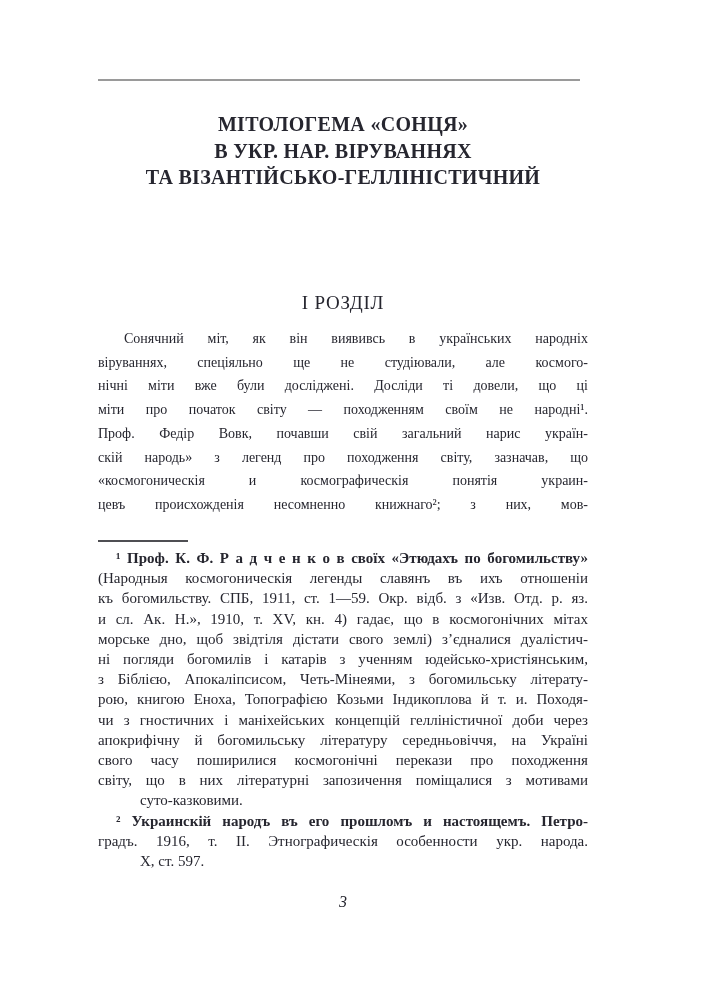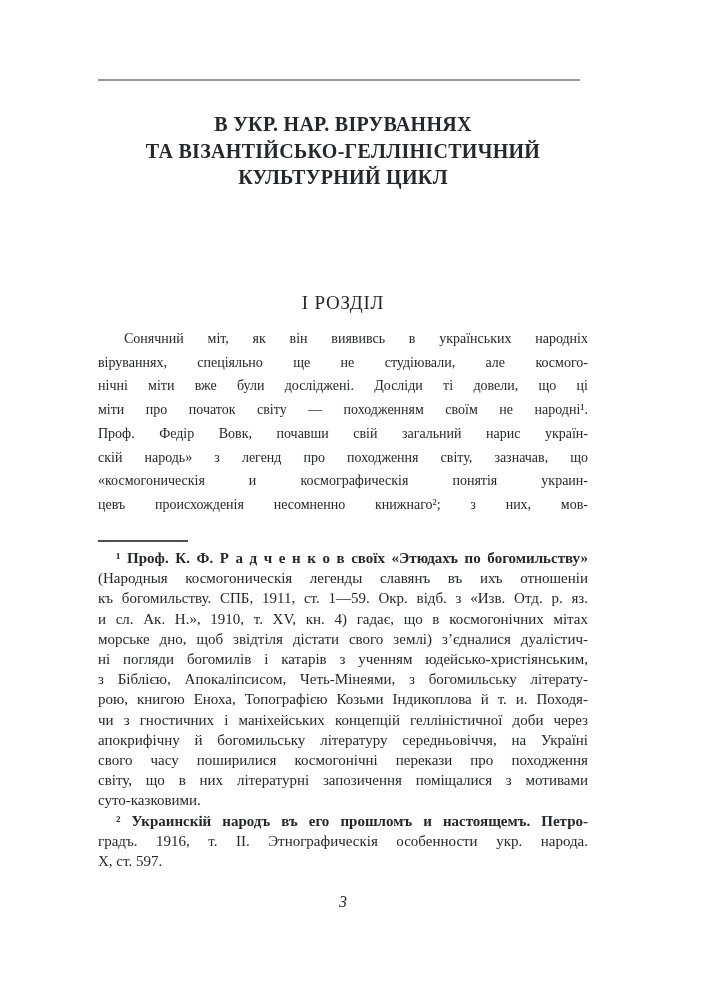--- a/index.html
+++ b/index.html
@@ -53,21 +53,21 @@
     width: 490px;
     font-size: 14px;
     line-height: 23.7px;
   }
   .jline {
     text-align: justify;
     text-align-last: justify;
   }
   .indent { text-indent: 26px; }
   .fn-indent { text-indent: 18px; font-weight: bold; }
-  .plain { text-align-last: left; }
+  .plain { text-align-last: left; margin-left: 42px; }
   .footnote-rule {
     position: absolute;
     left: 98px; top: 540px;
     width: 90px; height: 2px;
     background: var(--footnote-rule);
   }
   .footnotes {
     position: absolute;
     left: 98px; top: 548px;
     width: 490px;
@@ -84,23 +84,23 @@
   }
 </style>
 </head>
 <body>
 
 <div class="page">
 
   <div class="top-rule"></div>
 
   <div class="chapter-title">
+      <div class="line">МІТОЛОГЕМА «СОНЦЯ»</div>
       <div class="line">В УКР. НАР. ВІРУВАННЯХ</div>
       <div class="line">ТА ВІЗАНТІЙСЬКО-ГЕЛЛІНІСТИЧНИЙ</div>
-      <div class="line">КУЛЬТУРНИЙ ЦИКЛ</div>
     </div>
 
   <div class="section-heading">І РОЗДІЛ</div>
 
   <div class="body-text">
       <div class="jline indent">Сонячний міт, як він виявивсь в українських народніх</div>
       <div class="jline">віруваннях, спеціяльно ще не студіювали, але космого-</div>
       <div class="jline">нічні міти вже були досліджені. Досліди ті довели, що ці</div>
       <div class="jline">міти про початок світу — походженням своїм не народні¹.</div>
       <div class="jline">Проф. Федір Вовк, почавши свій загальний нарис україн-</div>

